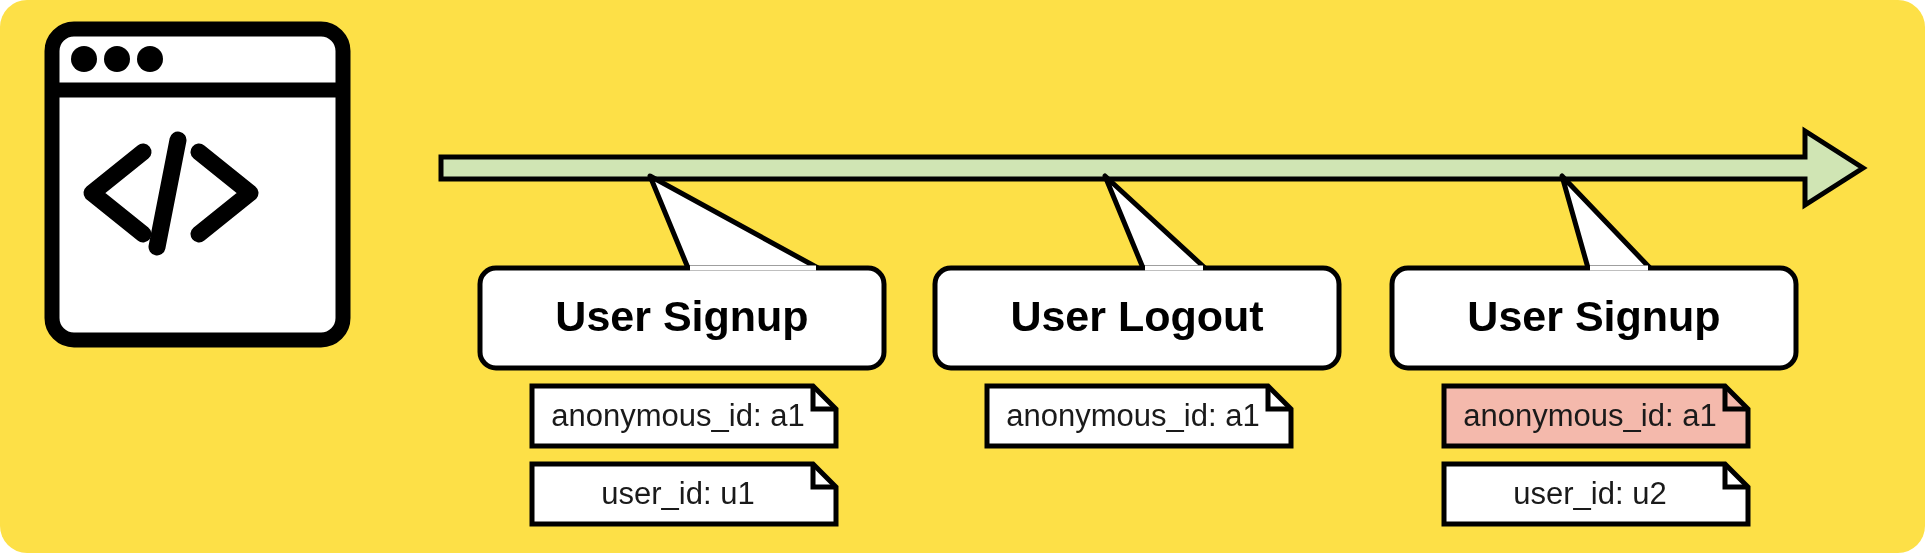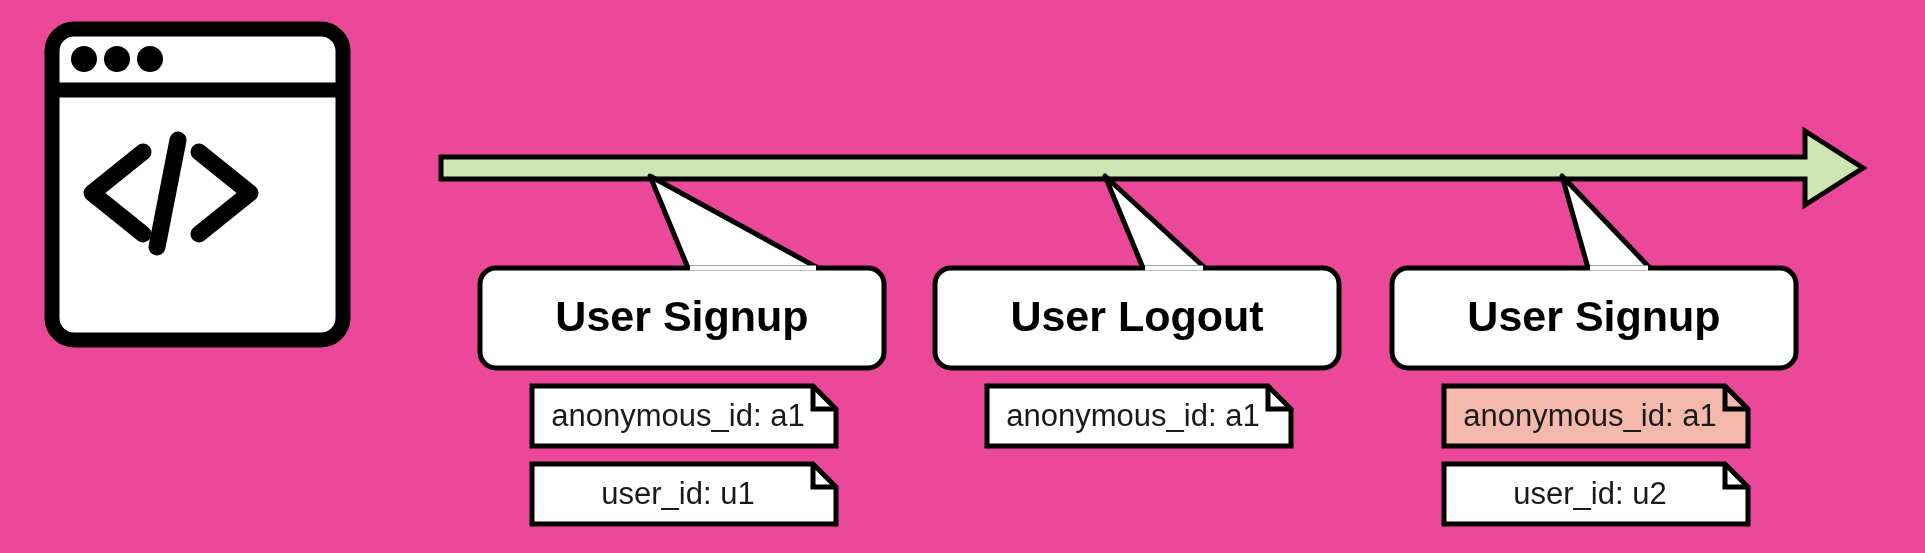--- a/index.html
+++ b/index.html
@@ -9,22 +9,23 @@
     background: #ffffff;
   }
   body {
     font-family: "Liberation Sans", sans-serif;
     -webkit-font-smoothing: antialiased;
   }
   #canvas {
     position: relative;
     width: 1925px;
     height: 553px;
-    background: #ec4899;
+    background: #fde047;
     overflow: hidden;
+    border-radius: 27px;
   }
   svg.layer {
     position: absolute;
     left: 0;
     top: 0;
     width: 1925px;
     height: 553px;
   }
   .evt-label {
     font-family: "Liberation Sans", sans-serif;

